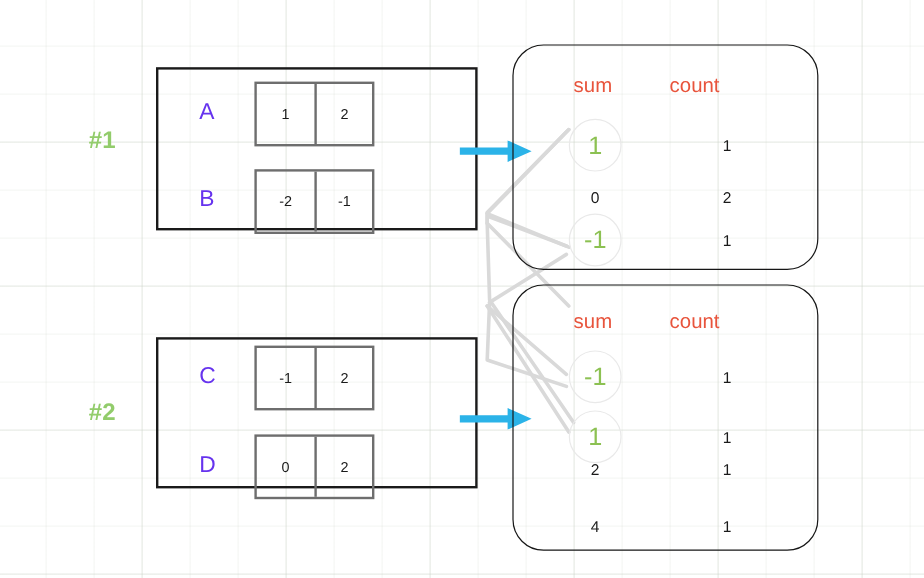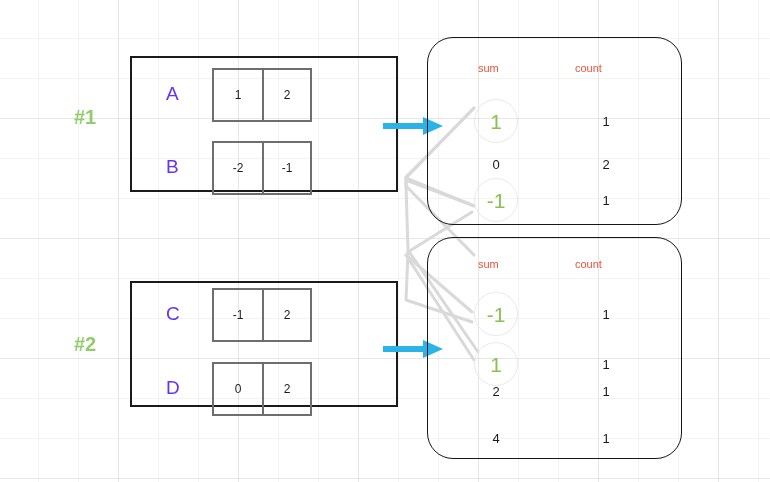--- a/index.html
+++ b/index.html
@@ -99,26 +99,26 @@
     border: 1.5px solid #161616;
     border-radius: 26px;
     background: transparent;
     box-sizing: border-box;
   }
   #panel1 { left: 427px; top: 37px; width: 255px; height: 188px; }
   #panel2 { left: 427px; top: 237px; width: 255px; height: 222px; }
 
   .col-head {
     position: absolute;
-    font-size: 11px;
+    font-size: 17px;
     color: #e8543c;
     font-weight: normal;
   }
   .sum-head  { left: 50px; }
-  .cnt-head  { left: 147px; }
+  .cnt-head  { left: 130px; }
 
   .val {
     position: absolute;
     font-size: 13px;
     color: #1a1a1a;
     text-align: center;
     width: 44px;
   }
   .val.sum-col { left: 46px; }
   .val.cnt-col { left: 156px; }

